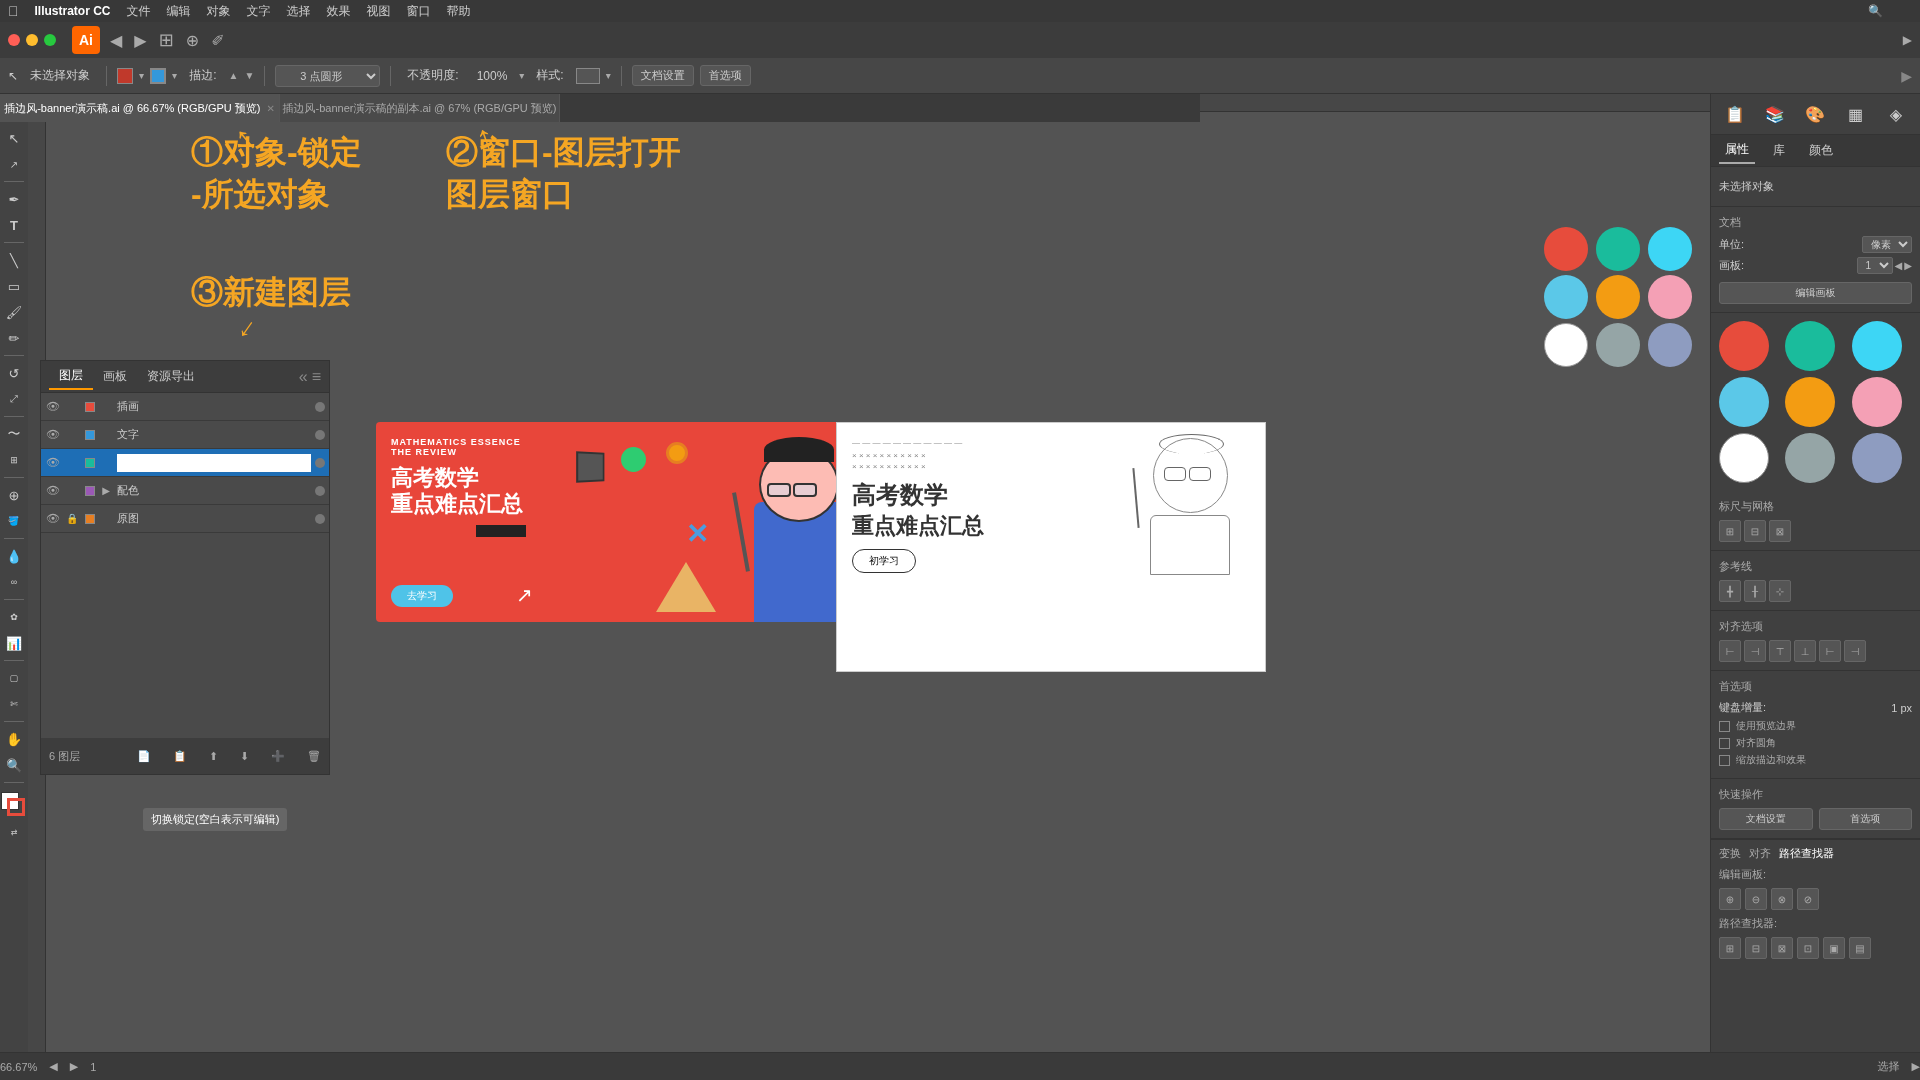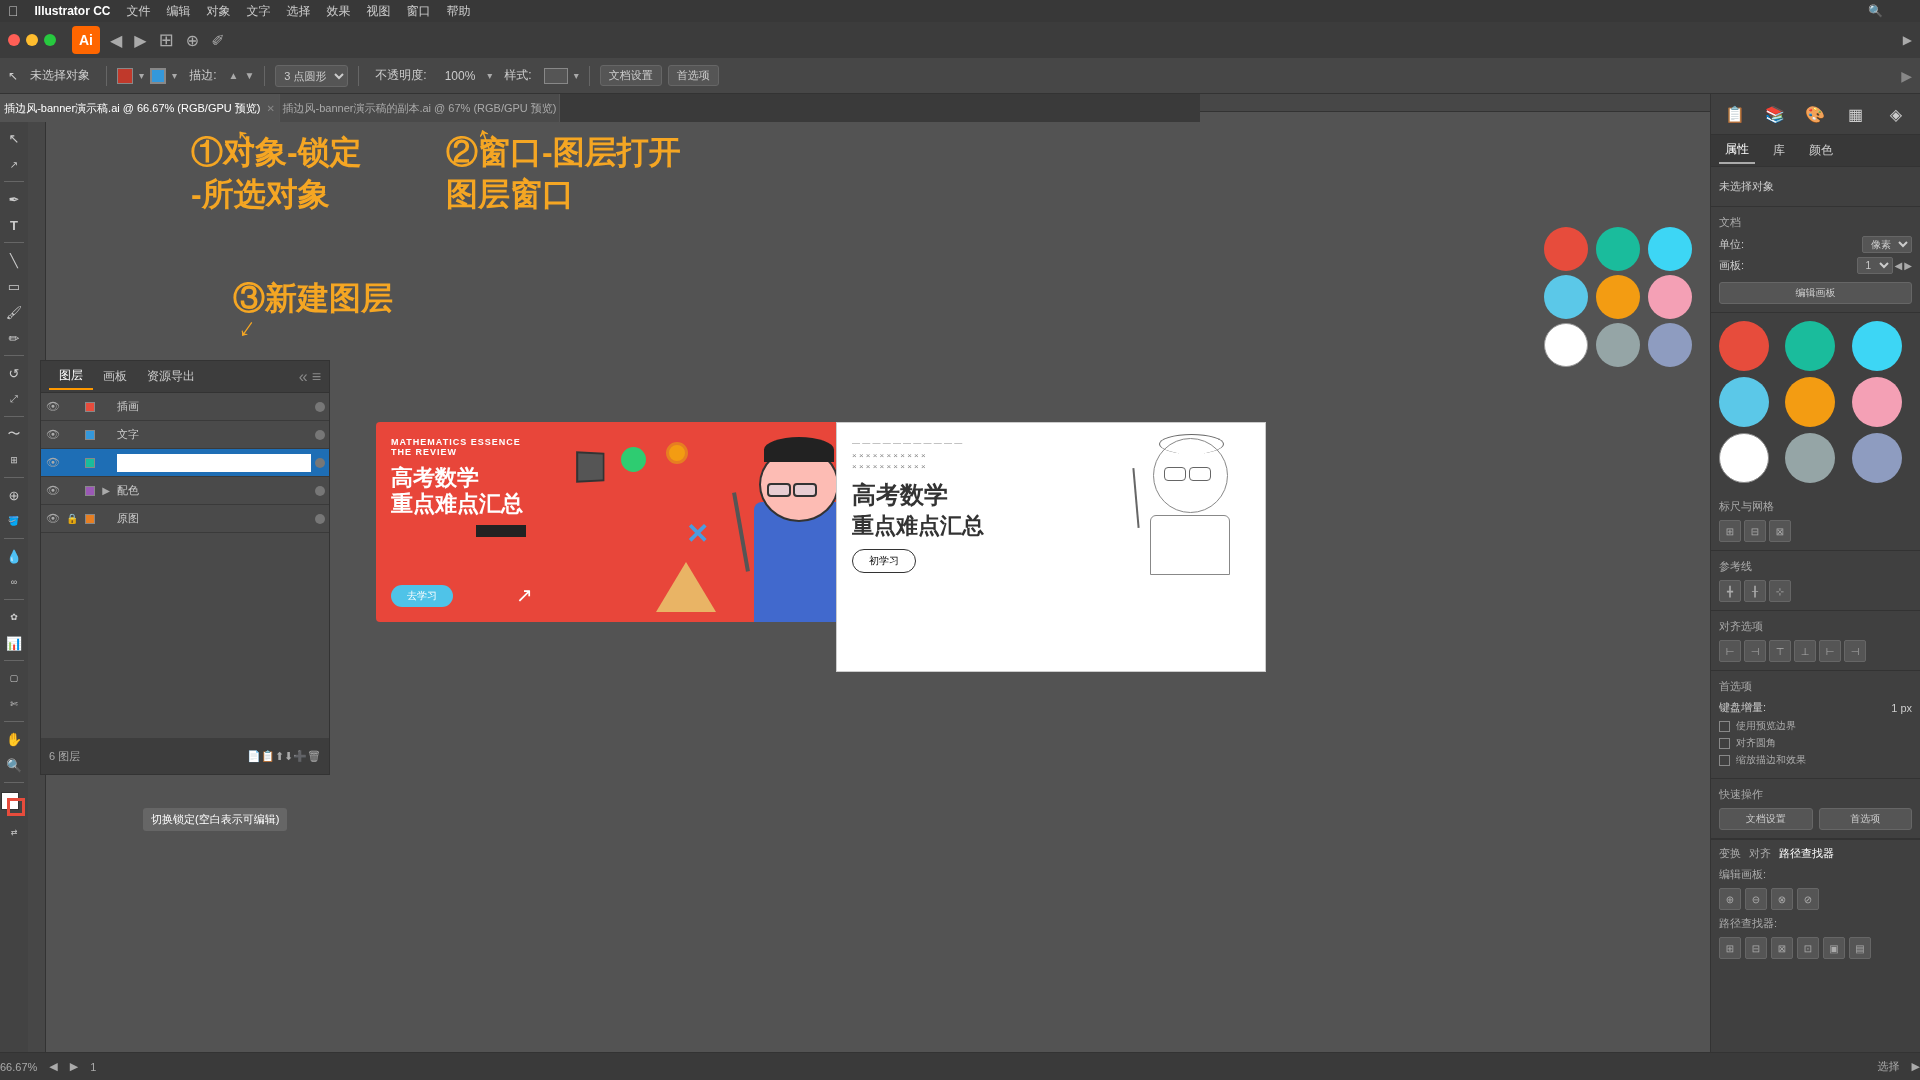--- a/index.html
+++ b/index.html
@@ -35,21 +35,21 @@
 
     
     #toolbar {
       position: absolute; top: 58px; left: 0; width: 1920px; height: 36px;
       background: #474747; display: flex; align-items: center; padding: 0 8px;
       border-bottom: 1px solid #333; gap: 6px; font-size: 12px; color: #ccc;
     }
     .toolbar-item { display: flex; align-items: center; gap: 4px; padding: 2px 6px; cursor: pointer; white-space: nowrap; }
     .toolbar-select {
       background: #555; border: 1px solid #666; color: #ccc; font-size: 11px;
-      padding: 2px 4px; height: 22px; border-radius: 3px;
+      padding: 2px 20px; height: 22px; border-radius: 3px;
     }
     .toolbar-separator { width: 1px; height: 20px; background: #666; margin: 0 4px; }
 
     
     #tabs {
       position: absolute; top: 94px; left: 0; width: 1200px; height: 28px;
       background: #3a3a3a; display: flex; align-items: center;
     }
     .tab {
       height: 28px; padding: 0 12px; display: flex; align-items: center;
@@ -159,21 +159,21 @@
     #tooltip {
       position: absolute; top: 447px; left: 102px; background: #666;
       color: #fff; font-size: 11px; padding: 4px 8px; border-radius: 3px;
       white-space: nowrap; z-index: 100;
     }
 
     
     .layer-panel-bottom {
       position: absolute; bottom: 0; left: 0; right: 0; height: 36px;
       background: #3d3d3d; display: flex; align-items: center; padding: 0 8px;
-      font-size: 11px; color: #aaa; gap: 0;
+      font-size: 11px; color: #aaa; gap: 22px;
     }
 
     
     #right-panel {
       position: absolute; top: 94px; right: 0; width: 210px; bottom: 0;
       background: #404040; border-left: 1px solid #333; overflow-y: auto;
     }
     .rp-header {
       height: 32px; background: #383838; display: flex; align-items: center;
       padding: 0 8px; font-size: 12px; color: #ccc; gap: 12px; border-bottom: 1px solid #333;
@@ -306,21 +306,21 @@
 
     <div style="position:absolute;top:5px;left:190px;color:#f5a623;font-size:36px;transform:rotate(-40deg);">↑</div>
 
     <div class="annotation-text" style="top:20px;left:400px;">
       <div>②窗口-图层打开</div>
       <div>图层窗口</div>
     </div>
 
     <div style="position:absolute;top:5px;left:430px;color:#f5a623;font-size:36px;transform:rotate(-20deg);">↑</div>
 
-    <div class="annotation-text" style="top:166px;left:145px;margin-left:42px;">
+    <div class="annotation-text" style="top:160px;left:145px;">
       <span>③新建图层</span>
     </div>
 
     <div style="position:absolute;top:200px;left:195px;color:#f5a623;font-size:28px;transform:rotate(35deg);">↓</div>
 
     <div style="position:absolute;top:115px;right:18px;display:flex;flex-direction:column;gap:4px;">
       <div style="display:flex;gap:8px;">
         <div style="width:44px;height:44px;border-radius:50%;background:#e74c3c;"></div>
         <div style="width:44px;height:44px;border-radius:50%;background:#1abc9c;"></div>
         <div style="width:44px;height:44px;border-radius:50%;background:#3dd6f5;"></div>

